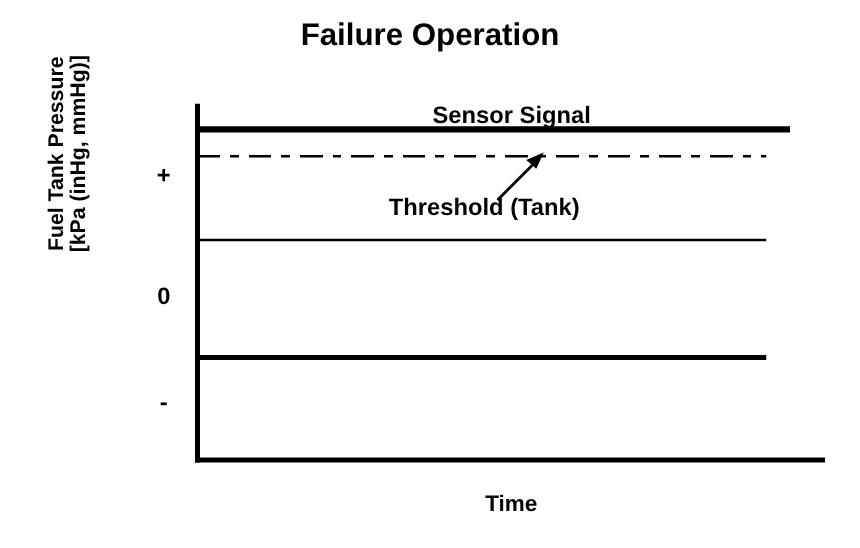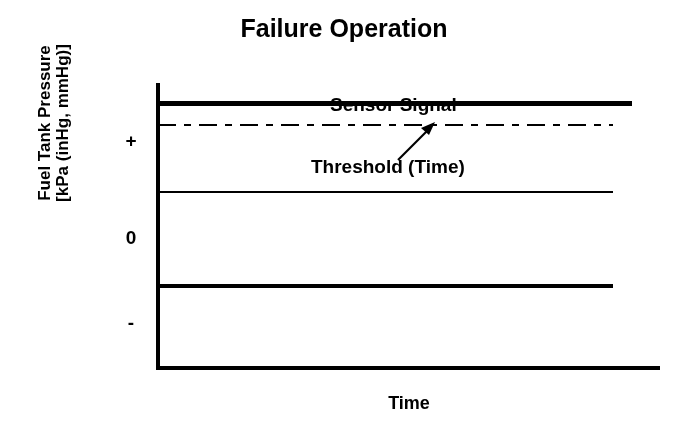--- a/index.html
+++ b/index.html
@@ -144,21 +144,21 @@
     );
   }
 
   
   .series-label {
     position: absolute;
     font-size: 19px;
     font-weight: bold;
     white-space: nowrap;
   }
-  .label-sensor    { left: 330px; top: 82px; margin-top: 12px; }
+  .label-sensor    { left: 346px; top: 82px; }
   .label-threshold { left: 311px; top: 156px; }
 
   .annotation-arrow {
     position: absolute;
     left: 392px;
     top: 118px;
     width: 50px;
     height: 48px;
     overflow: visible;
   }
@@ -185,21 +185,21 @@
   <div class="hline line-signal"></div>
 
   <div class="line-threshold"></div>
 
   <div class="hline line-mid"></div>
 
   <div class="hline line-low"></div>
 
   <div class="series-label label-sensor">Sensor Signal</div>
 
-  <div class="series-label label-threshold">Threshold (Time)</div>
+  <div class="series-label label-threshold">Threshold (Tank)</div>
 
   <svg class="annotation-arrow" viewBox="0 0 50 48" width="50" height="48">
     <line x1="6" y1="42" x2="38" y2="10" stroke="#000000" stroke-width="2.2"></line>
     <polygon points="43,4 29,10 37,17" fill="#000000"></polygon>
   </svg>
 
   <div class="xlabel">Time</div>
 
 </div>
 

